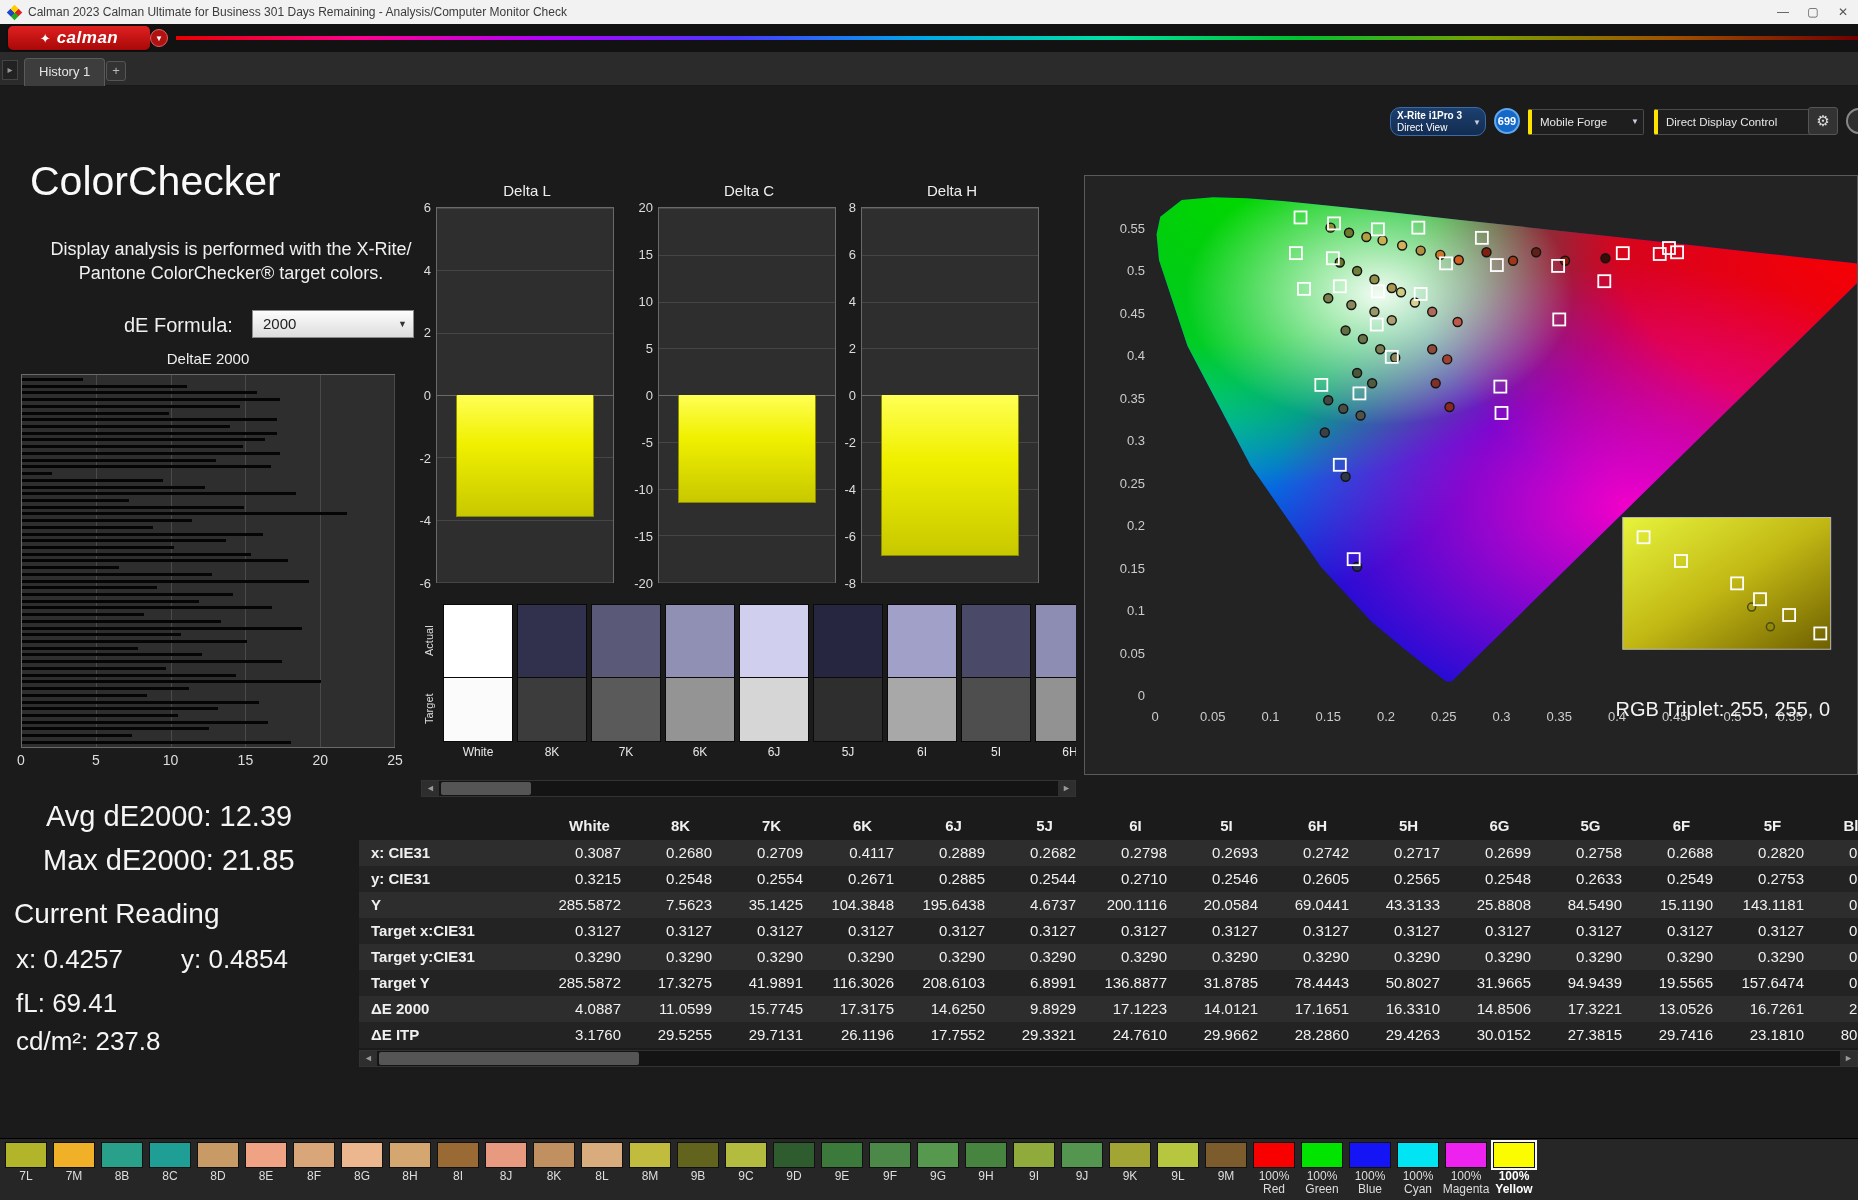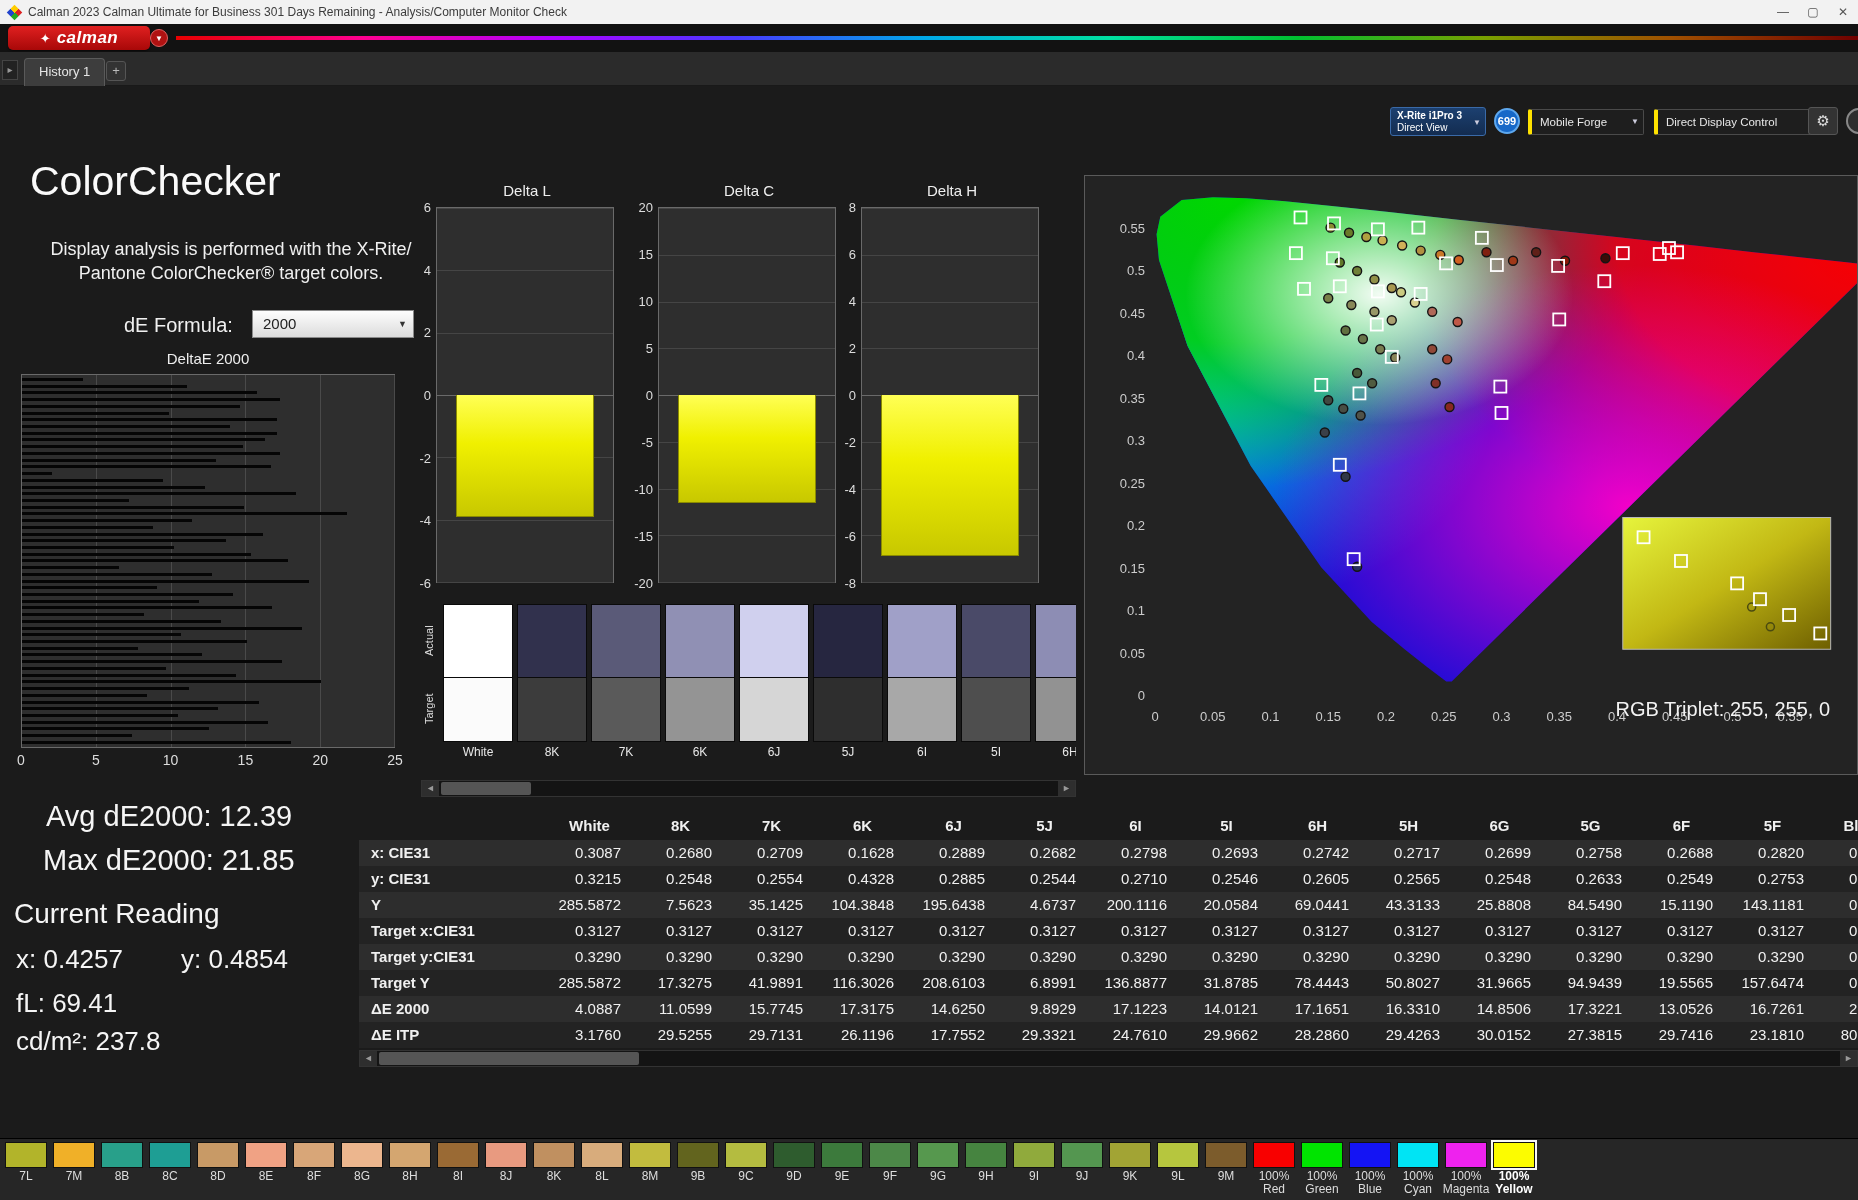--- a/index.html
+++ b/index.html
@@ -15,21 +15,21 @@
   #rainbow{position:absolute;left:176px;top:12px;right:0;height:4px;background:linear-gradient(90deg,#e80000,#ff0090,#b000ff,#4838ff,#00a8e8,#00e0a0,#00c030,#78a000,#a05000,#700000);}
   #calman-logo{position:absolute;left:8px;top:2px;width:142px;height:24px;background:linear-gradient(180deg,#e02020,#a80808);border-radius:5px;display:flex;align-items:center;justify-content:center;gap:6px;box-shadow:0 1px 2px rgba(0,0,0,.6);}
   #calman-logo .dmnd{color:#fff;font-size:13px;}
   #calman-logo .word{color:#fff;font-size:17px;font-weight:bold;font-style:italic;letter-spacing:.5px;}
   #logo-dd{position:absolute;left:150px;top:5px;width:18px;height:18px;border-radius:50%;background:#b01212;border:1px solid #e06060;color:#fff;font-size:8px;text-align:center;line-height:17px;box-sizing:border-box;}
   
   #tabbar{position:absolute;left:0;top:52px;width:100%;height:34px;background:#2b2b2b;border-bottom:1px solid #191919;box-sizing:border-box;}
   #tab-scroll{position:absolute;left:2px;top:8px;width:16px;height:20px;background:#222;border:1px solid #444;color:#999;font-size:10px;line-height:18px;text-align:center;box-sizing:border-box;}
   #tab-history{position:absolute;left:24px;top:6px;height:28px;padding:0 14px;background:#3d3d3d;border:1px solid #5a5a5a;border-bottom:none;border-radius:4px 4px 0 0;font-size:13px;color:#e5e5e5;line-height:26px;box-sizing:border-box;}
   #tab-add{position:absolute;left:106px;top:9px;width:20px;height:20px;background:#333;border:1px solid #555;border-radius:3px;color:#bbb;text-align:center;line-height:18px;font-size:13px;box-sizing:border-box;}
-  #meter-dd{position:absolute;left:1390px;top:55px;width:96px;height:29px;background:linear-gradient(180deg,#1c4070,#132c50);border:1px solid #3a6aa8;border-radius:3px;color:#fff;padding:1px 14px 0 6px;box-sizing:border-box;}
+  #meter-dd{position:absolute;left:1390px;top:55px;width:96px;height:29px;background:linear-gradient(180deg,#1c4070,#132c50);border:1px solid #3a6aa8;border-radius:10px;color:#fff;padding:1px 14px 0 6px;box-sizing:border-box;}
   #meter-dd .l1{font-size:10px;font-weight:bold;line-height:13px;white-space:nowrap;}
   #meter-dd .l2{font-size:10px;line-height:12px;white-space:nowrap;}
   .dd-arrow{position:absolute;right:4px;top:50%;transform:translateY(-50%);font-size:8px;color:#ccd;}
   #badge-699{position:absolute;left:1494px;top:56px;width:26px;height:26px;border-radius:50%;background:#1668c8;border:2px solid #5ea8ee;box-sizing:border-box;color:#fff;font-size:11px;font-weight:bold;text-align:center;line-height:22px;}
   .yellow-dd{position:absolute;top:57px;height:26px;background:#1e1e1e;border:1px solid #4a4a4a;border-left:4px solid #ffe200;border-radius:2px;color:#e8e8e8;font-size:11.5px;line-height:24px;padding:0 16px 0 8px;box-sizing:border-box;white-space:nowrap;}
   #mobileforge-dd{left:1528px;width:116px;}
   #ddc-dd{left:1654px;width:168px;}
   #gear-btn{position:absolute;left:1808px;top:55px;width:30px;height:28px;background:#333;border:1px solid #555;border-radius:3px;color:#ddd;font-size:15px;text-align:center;line-height:26px;box-sizing:border-box;}
   #partial-btn{position:absolute;left:1846px;top:56px;width:26px;height:26px;border-radius:50%;background:#2e2e2e;border:2px solid #888;box-sizing:border-box;}
   
@@ -541,39 +541,39 @@
       <div class="tcell th">5G</div>
       <div class="tcell th">6F</div>
       <div class="tcell th">5F</div>
       <div class="tcell th">Black</div>
     </div>
     <div class="trow odd">
       <div class="rowlabel">x: CIE31</div>
       <div class="tcell">0.3087</div>
       <div class="tcell">0.2680</div>
       <div class="tcell">0.2709</div>
-      <div class="tcell">0.1628</div>
+      <div class="tcell">0.4117</div>
       <div class="tcell">0.2889</div>
       <div class="tcell">0.2682</div>
       <div class="tcell">0.2798</div>
       <div class="tcell">0.2693</div>
       <div class="tcell">0.2742</div>
       <div class="tcell">0.2717</div>
       <div class="tcell">0.2699</div>
       <div class="tcell">0.2758</div>
       <div class="tcell">0.2688</div>
       <div class="tcell">0.2820</div>
       <div class="tcell">0.2650</div>
     </div>
     <div class="trow even">
       <div class="rowlabel">y: CIE31</div>
       <div class="tcell">0.3215</div>
       <div class="tcell">0.2548</div>
       <div class="tcell">0.2554</div>
-      <div class="tcell">0.4328</div>
+      <div class="tcell">0.2671</div>
       <div class="tcell">0.2885</div>
       <div class="tcell">0.2544</div>
       <div class="tcell">0.2710</div>
       <div class="tcell">0.2546</div>
       <div class="tcell">0.2605</div>
       <div class="tcell">0.2565</div>
       <div class="tcell">0.2548</div>
       <div class="tcell">0.2633</div>
       <div class="tcell">0.2549</div>
       <div class="tcell">0.2753</div>

